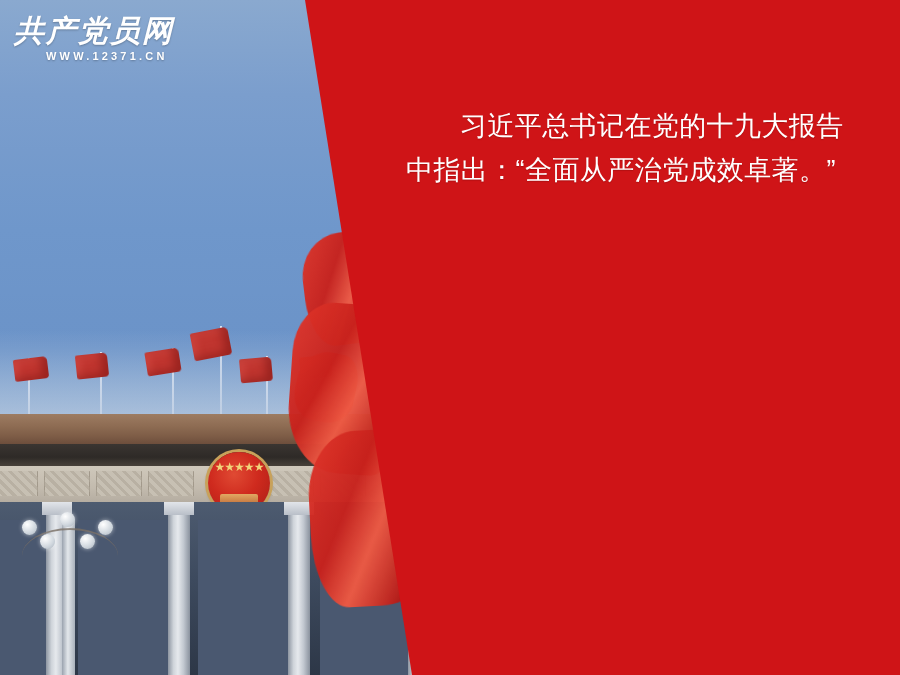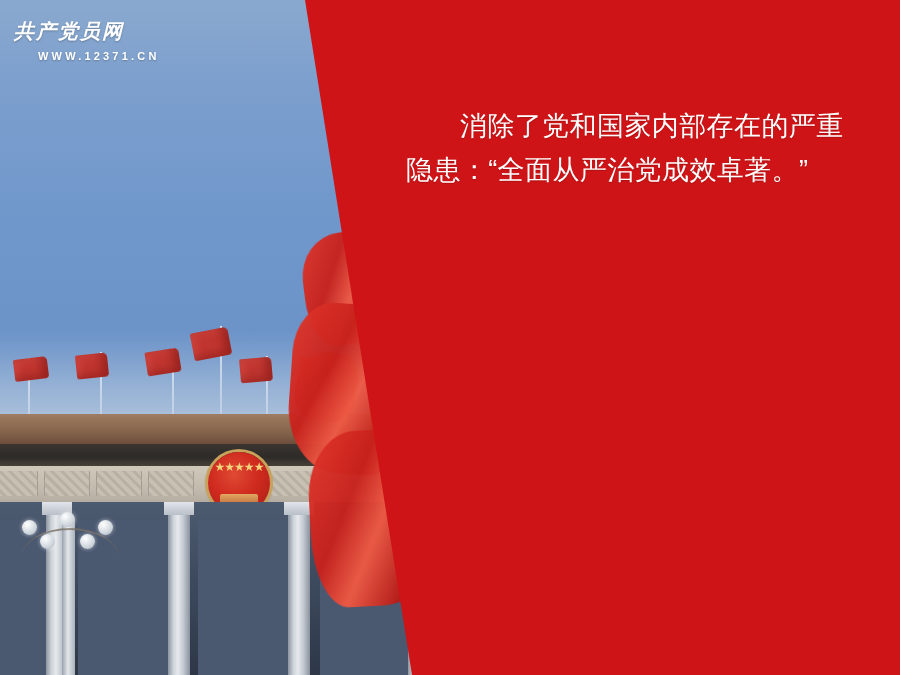--- a/index.html
+++ b/index.html
@@ -208,32 +208,32 @@
   }
 
   
   .logo {
     position: absolute;
     left: 14px; top: 14px;
     z-index: 40;
   }
   .logo-mark {
     font-family: "Liberation Serif", "DejaVu Serif", serif;
-    font-size: 20px;
+    font-size: 30px;
     font-weight: 700;
     color: #ffffff;
     letter-spacing: 2px;
     line-height: 34px;
     font-style: italic;
     text-shadow: 0 1px 2px rgba(0,0,0,.25);
     white-space: nowrap;
   }
   .logo-url {
     margin-top: 2px;
-    margin-left: 24px;
+    margin-left: 32px;
     font-size: 11px;
     font-weight: 700;
     letter-spacing: 3.2px;
     color: #ffffff;
     font-family: "Liberation Sans", "DejaVu Sans", sans-serif;
     text-shadow: 0 1px 2px rgba(0,0,0,.25);
   }
 
   
   .copy {
@@ -325,16 +325,16 @@
   </div>
 
   <div class="redpanel"></div>
 
   <div class="logo">
     <div class="logo-mark">共产党员网</div>
     <div class="logo-url">WWW.12371.CN</div>
   </div>
 
   <div class="copy">
-    <p class="para">消除了党和国家内部存在的严重隐患：“全面从严治党成效卓著。”</p>
+    <p class="para">习近平总书记在党的十九大报告中指出：“全面从严治党成效卓著。”</p>
   </div>
 
 </div>
 
 </body></html>

